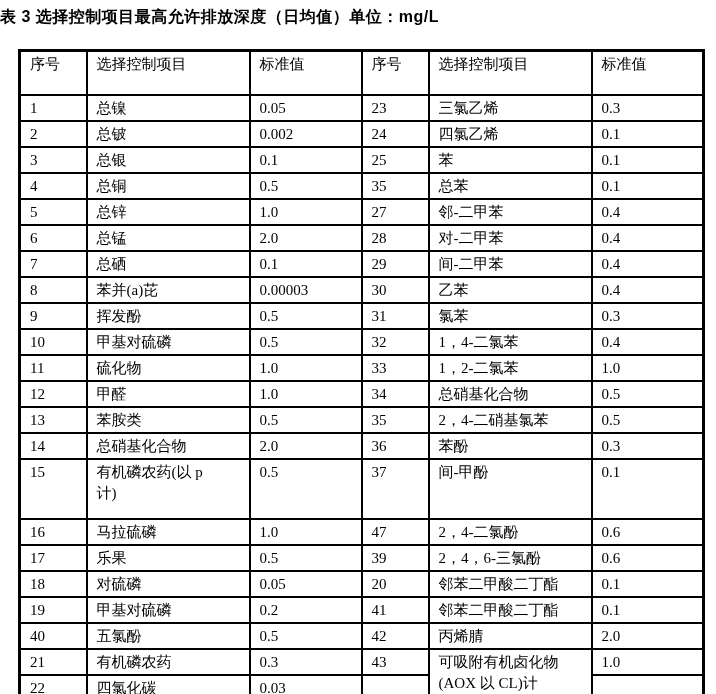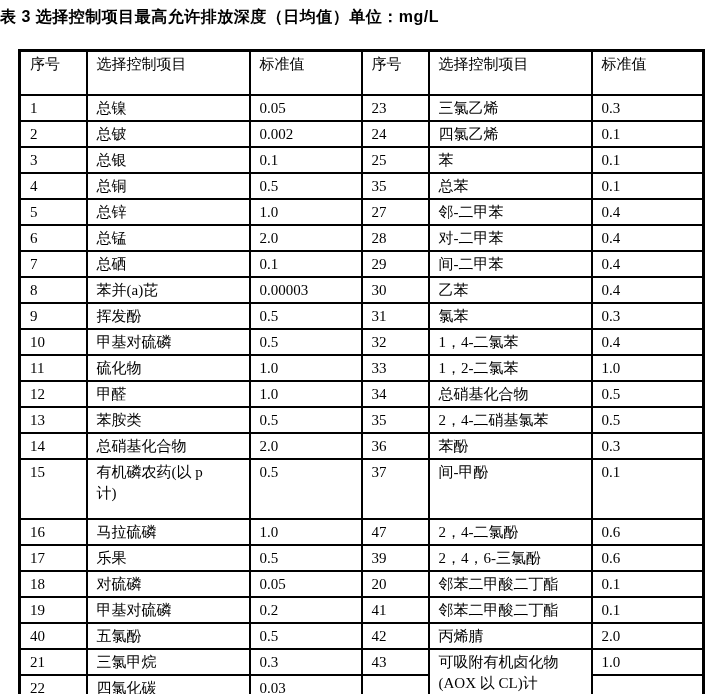--- a/index.html
+++ b/index.html
@@ -237,21 +237,21 @@
         <tr>
           <td>40</td>
           <td>五氯酚</td>
           <td>0.5</td>
           <td>42</td>
           <td>丙烯腈</td>
           <td>2.0</td>
         </tr>
         <tr>
           <td>21</td>
-          <td>三氯甲烷</td>
+          <td>有机磷农药</td>
           <td>0.3</td>
           <td>43</td>
           <td rowspan="2">可吸附有机卤化物
 (AOX 以 CL)计</td>
           <td>1.0</td>
         </tr>
         <tr>
           <td>22</td>
           <td>四氯化碳</td>
           <td>0.03</td>

